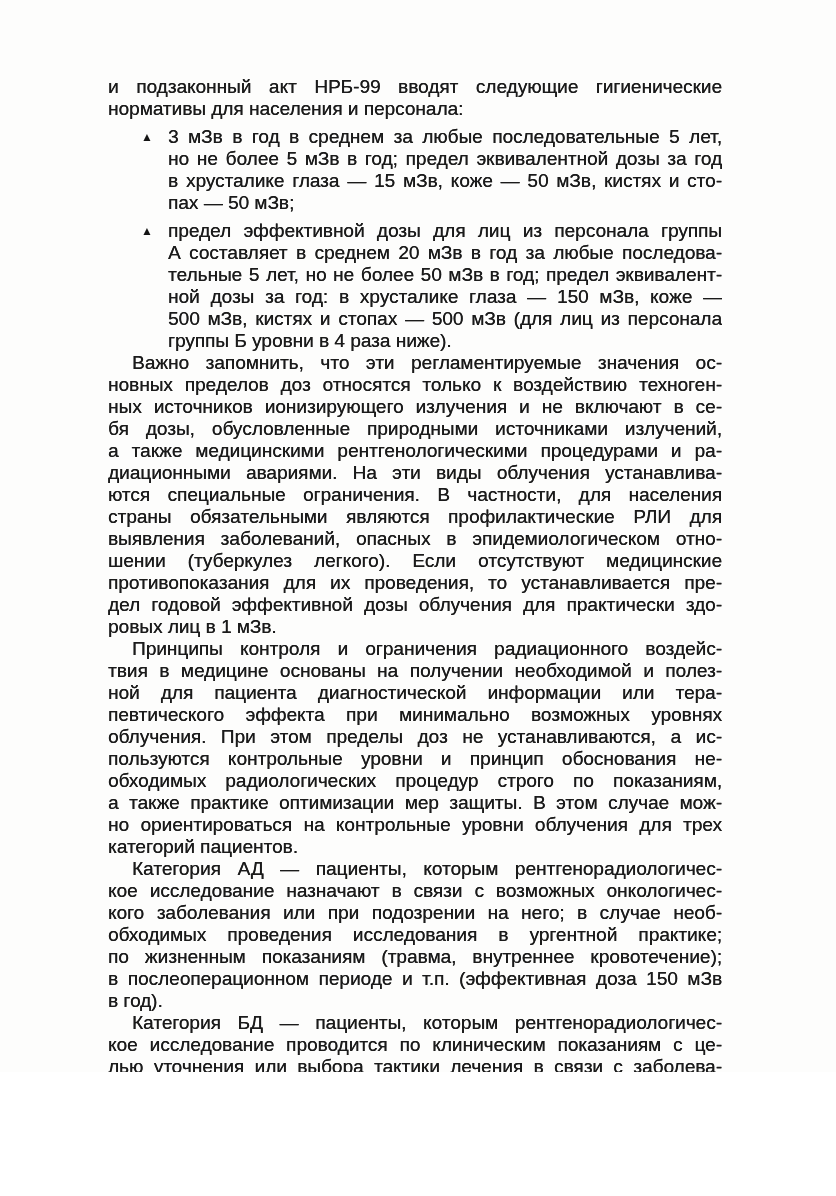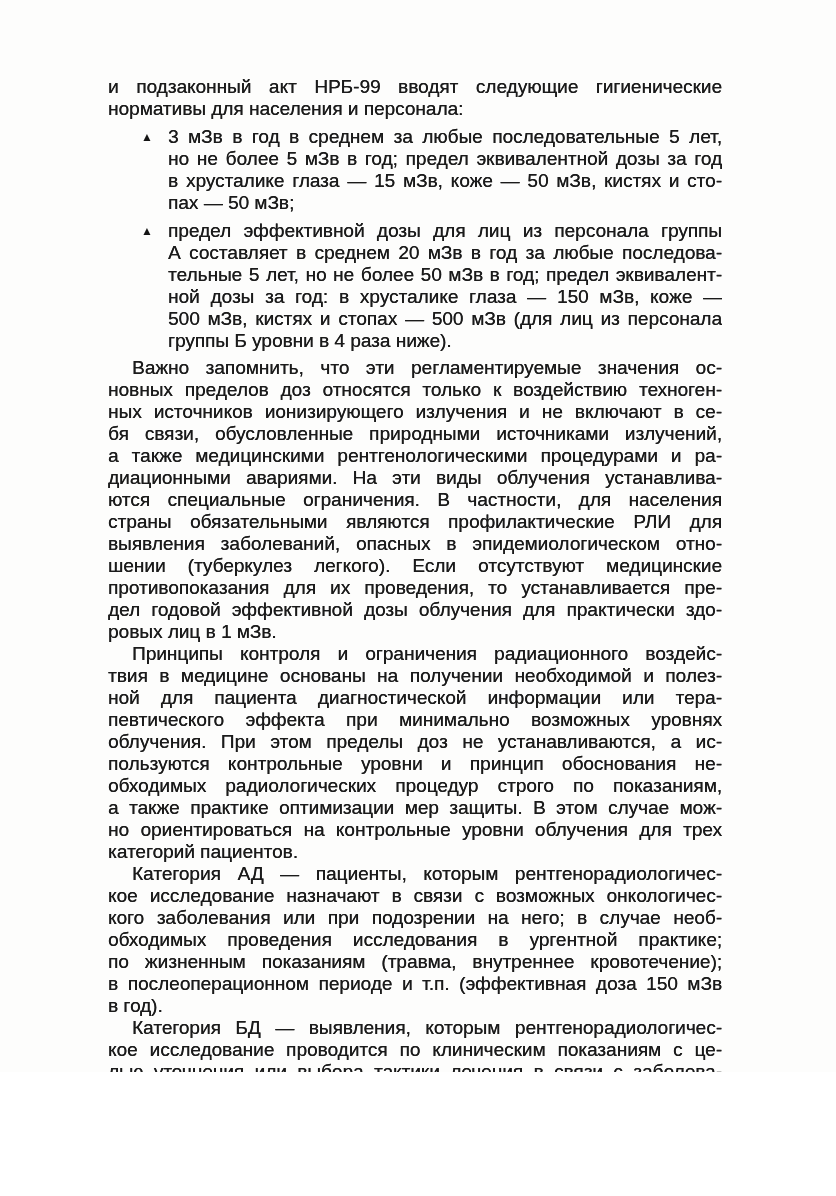--- a/index.html
+++ b/index.html
@@ -19,21 +19,21 @@
   .page-body {
     position: absolute;
     left: 108px;
     top: 76px;
     width: 614px;
   }
   .block { margin: 0; }
   
   .block:nth-child(2) { margin-top: 6px; }
   .block:nth-child(3) { margin-top: 6px; }
-  .block:nth-child(4) { margin-top: 5px; }
+  .block:nth-child(4) { }
 
   .line {
     font-size: 19px;
     line-height: 22px;
     height: 22px;
     text-align: justify;
     text-align-last: justify;
     text-shadow: 0.25px 0 0 #1b1b1b;
     overflow: hidden;
   }
@@ -86,21 +86,21 @@
         <div class="line">А составляет в среднем 20 мЗв в год за любые последова-</div>
         <div class="line">тельные 5 лет, но не более 50 мЗв в год; предел эквивалент-</div>
         <div class="line">ной дозы за год: в хрусталике глаза — 150 мЗв, коже —</div>
         <div class="line">500 мЗв, кистях и стопах — 500 мЗв (для лиц из персонала</div>
         <div class="line last">группы Б уровни в 4 раза ниже).</div>
       </div>
       <div class="block paragraph indented">
         <div class="line first-indent">Важно запомнить, что эти регламентируемые значения ос-</div>
         <div class="line">новных пределов доз относятся только к воздействию техноген-</div>
         <div class="line">ных источников ионизирующего излучения и не включают в се-</div>
-        <div class="line">бя связи, обусловленные природными источниками излучений,</div>
+        <div class="line">бя дозы, обусловленные природными источниками излучений,</div>
         <div class="line">а также медицинскими рентгенологическими процедурами и ра-</div>
         <div class="line">диационными авариями. На эти виды облучения устанавлива-</div>
         <div class="line">ются специальные ограничения. В частности, для населения</div>
         <div class="line">страны обязательными являются профилактические РЛИ для</div>
         <div class="line">выявления заболеваний, опасных в эпидемиологическом отно-</div>
         <div class="line">шении (туберкулез легкого). Если отсутствуют медицинские</div>
         <div class="line">противопоказания для их проведения, то устанавливается пре-</div>
         <div class="line">дел годовой эффективной дозы облучения для практически здо-</div>
         <div class="line last">ровых лиц в 1 мЗв.</div>
       </div>
@@ -119,19 +119,19 @@
       <div class="block paragraph indented">
         <div class="line first-indent">Категория АД — пациенты, которым рентгенорадиологичес-</div>
         <div class="line">кое исследование назначают в связи с возможных онкологичес-</div>
         <div class="line">кого заболевания или при подозрении на него; в случае необ-</div>
         <div class="line">обходимых проведения исследования в ургентной практике;</div>
         <div class="line">по жизненным показаниям (травма, внутреннее кровотечение);</div>
         <div class="line">в послеоперационном периоде и т.п. (эффективная доза 150 мЗв</div>
         <div class="line last">в год).</div>
       </div>
       <div class="block paragraph indented">
-        <div class="line first-indent">Категория БД — выявления, которым рентгенорадиологичес-</div>
+        <div class="line first-indent">Категория БД — пациенты, которым рентгенорадиологичес-</div>
         <div class="line">кое исследование проводится по клиническим показаниям с це-</div>
         <div class="line">лью уточнения или выбора тактики лечения в связи с заболева-</div>
       </div>
     </div>
   <div class="page-number">282</div>
 </div>
 
 </body></html>

